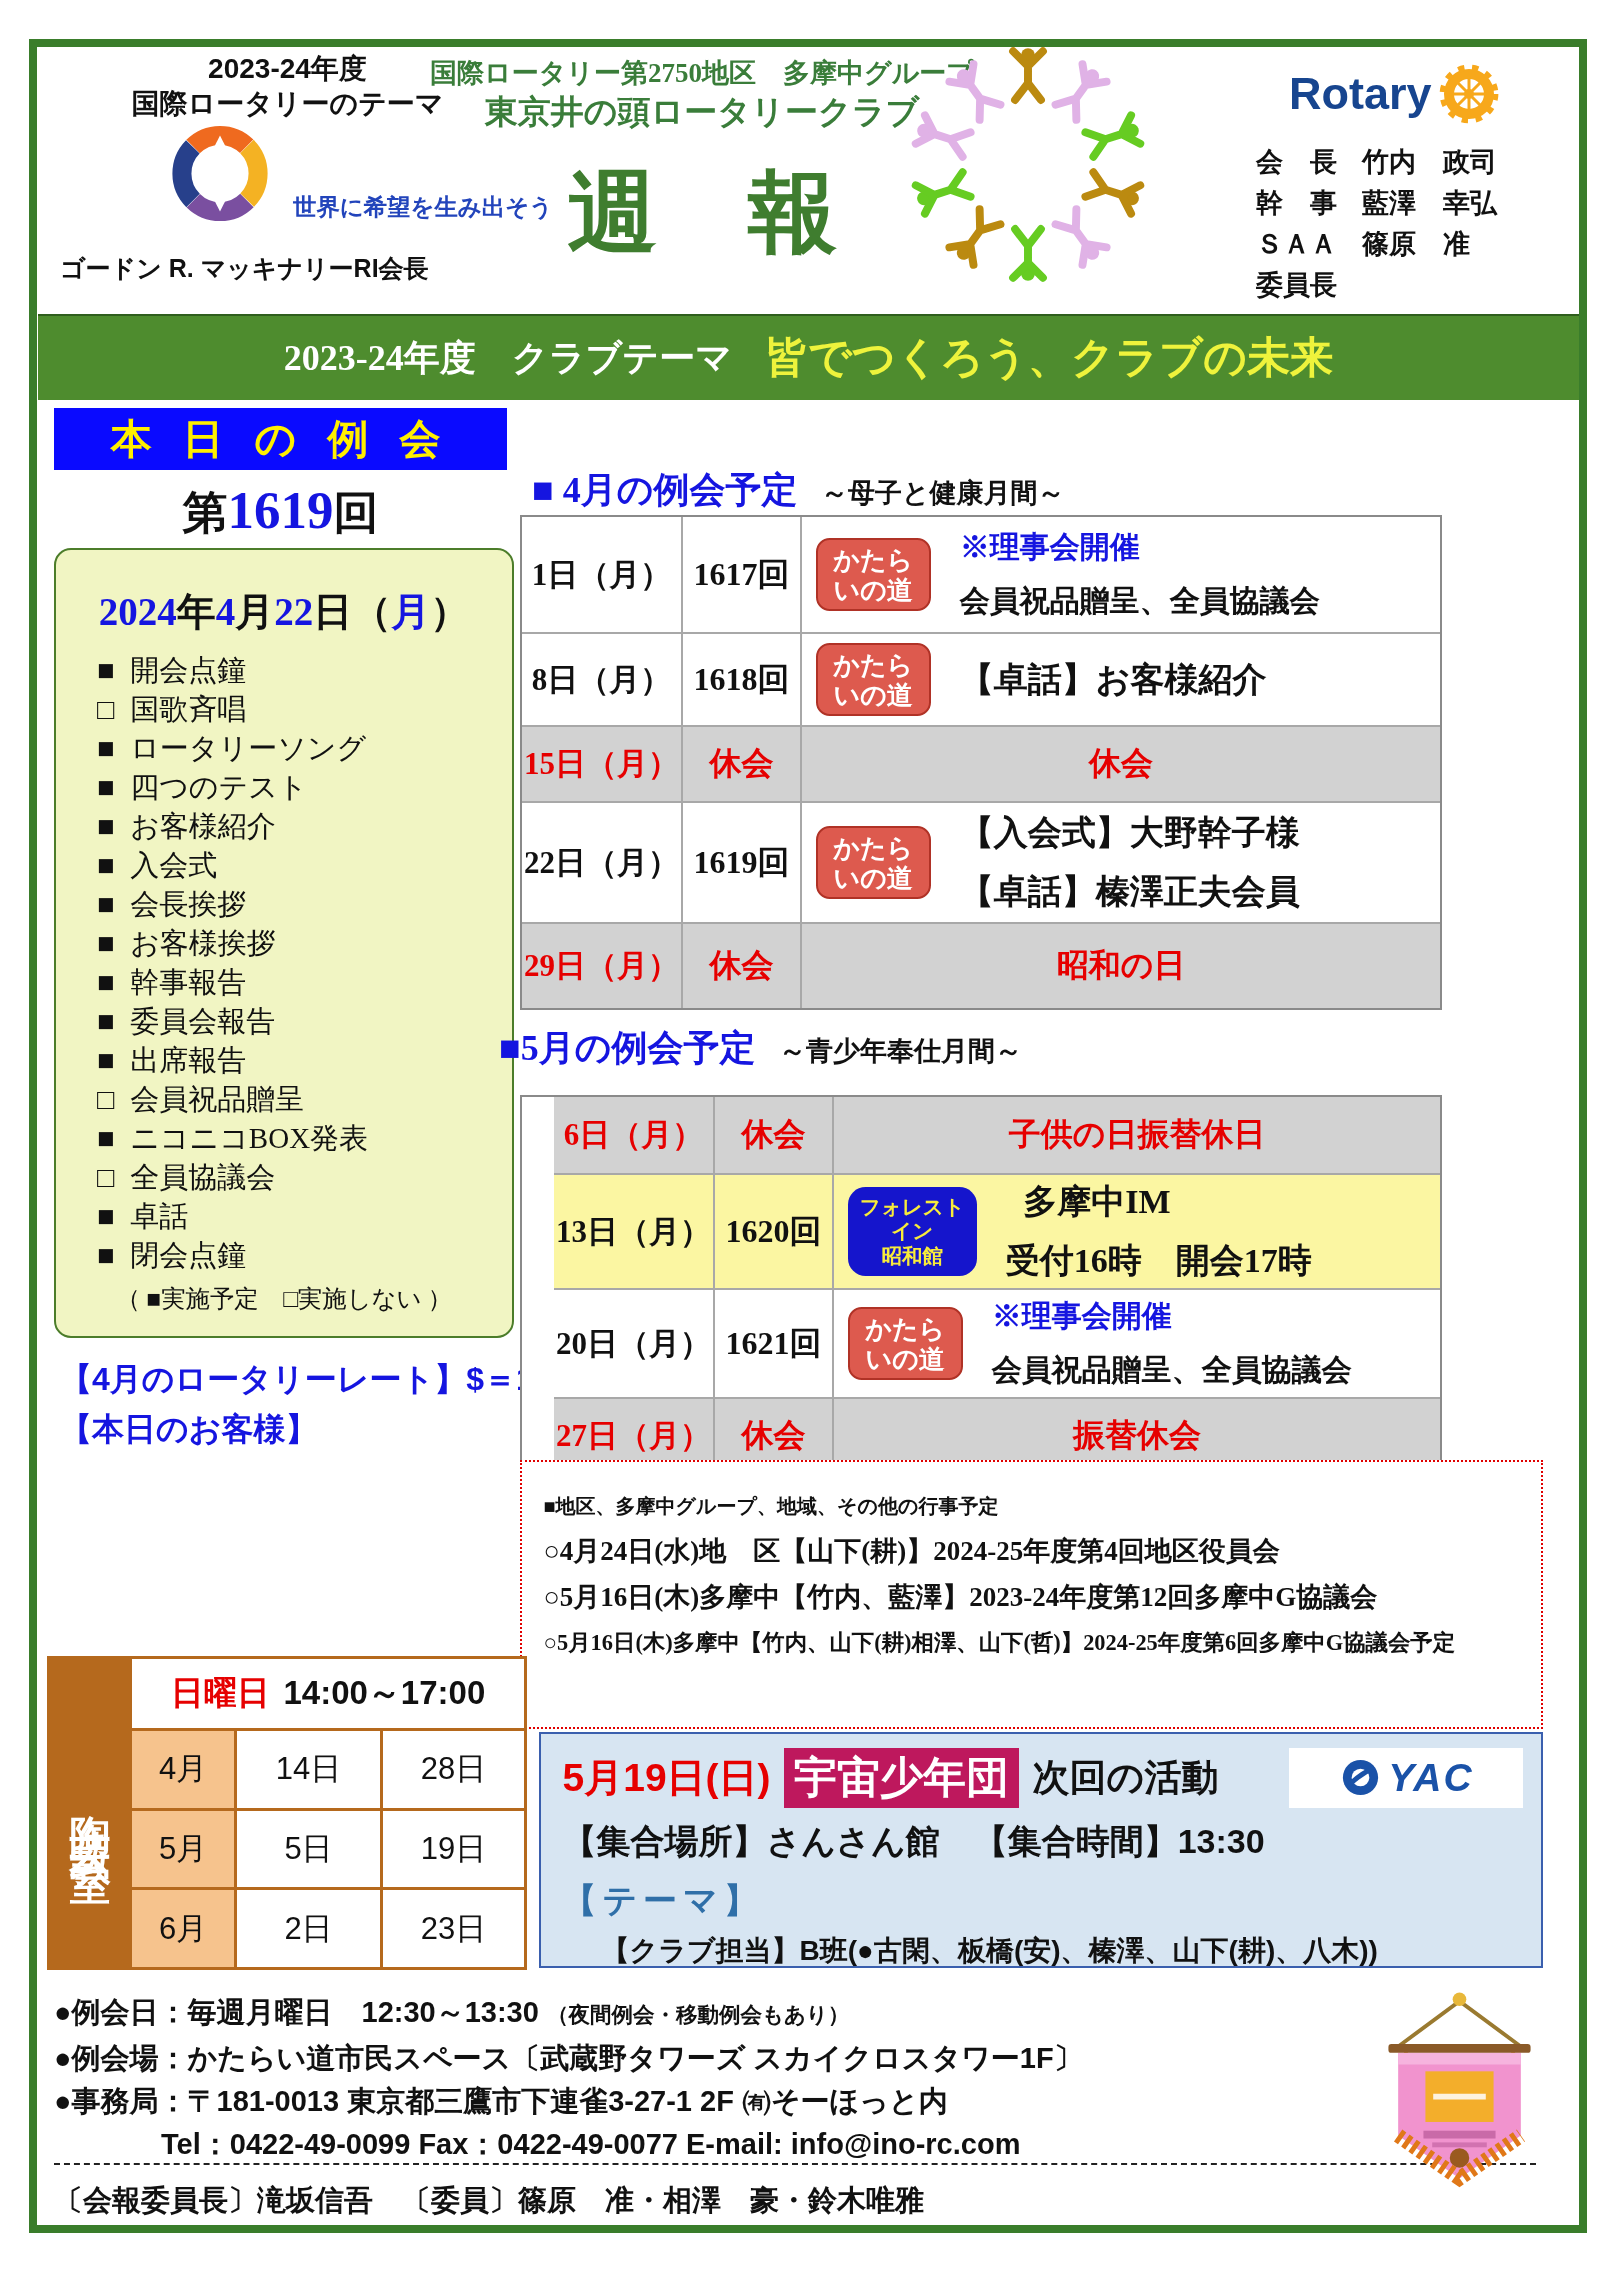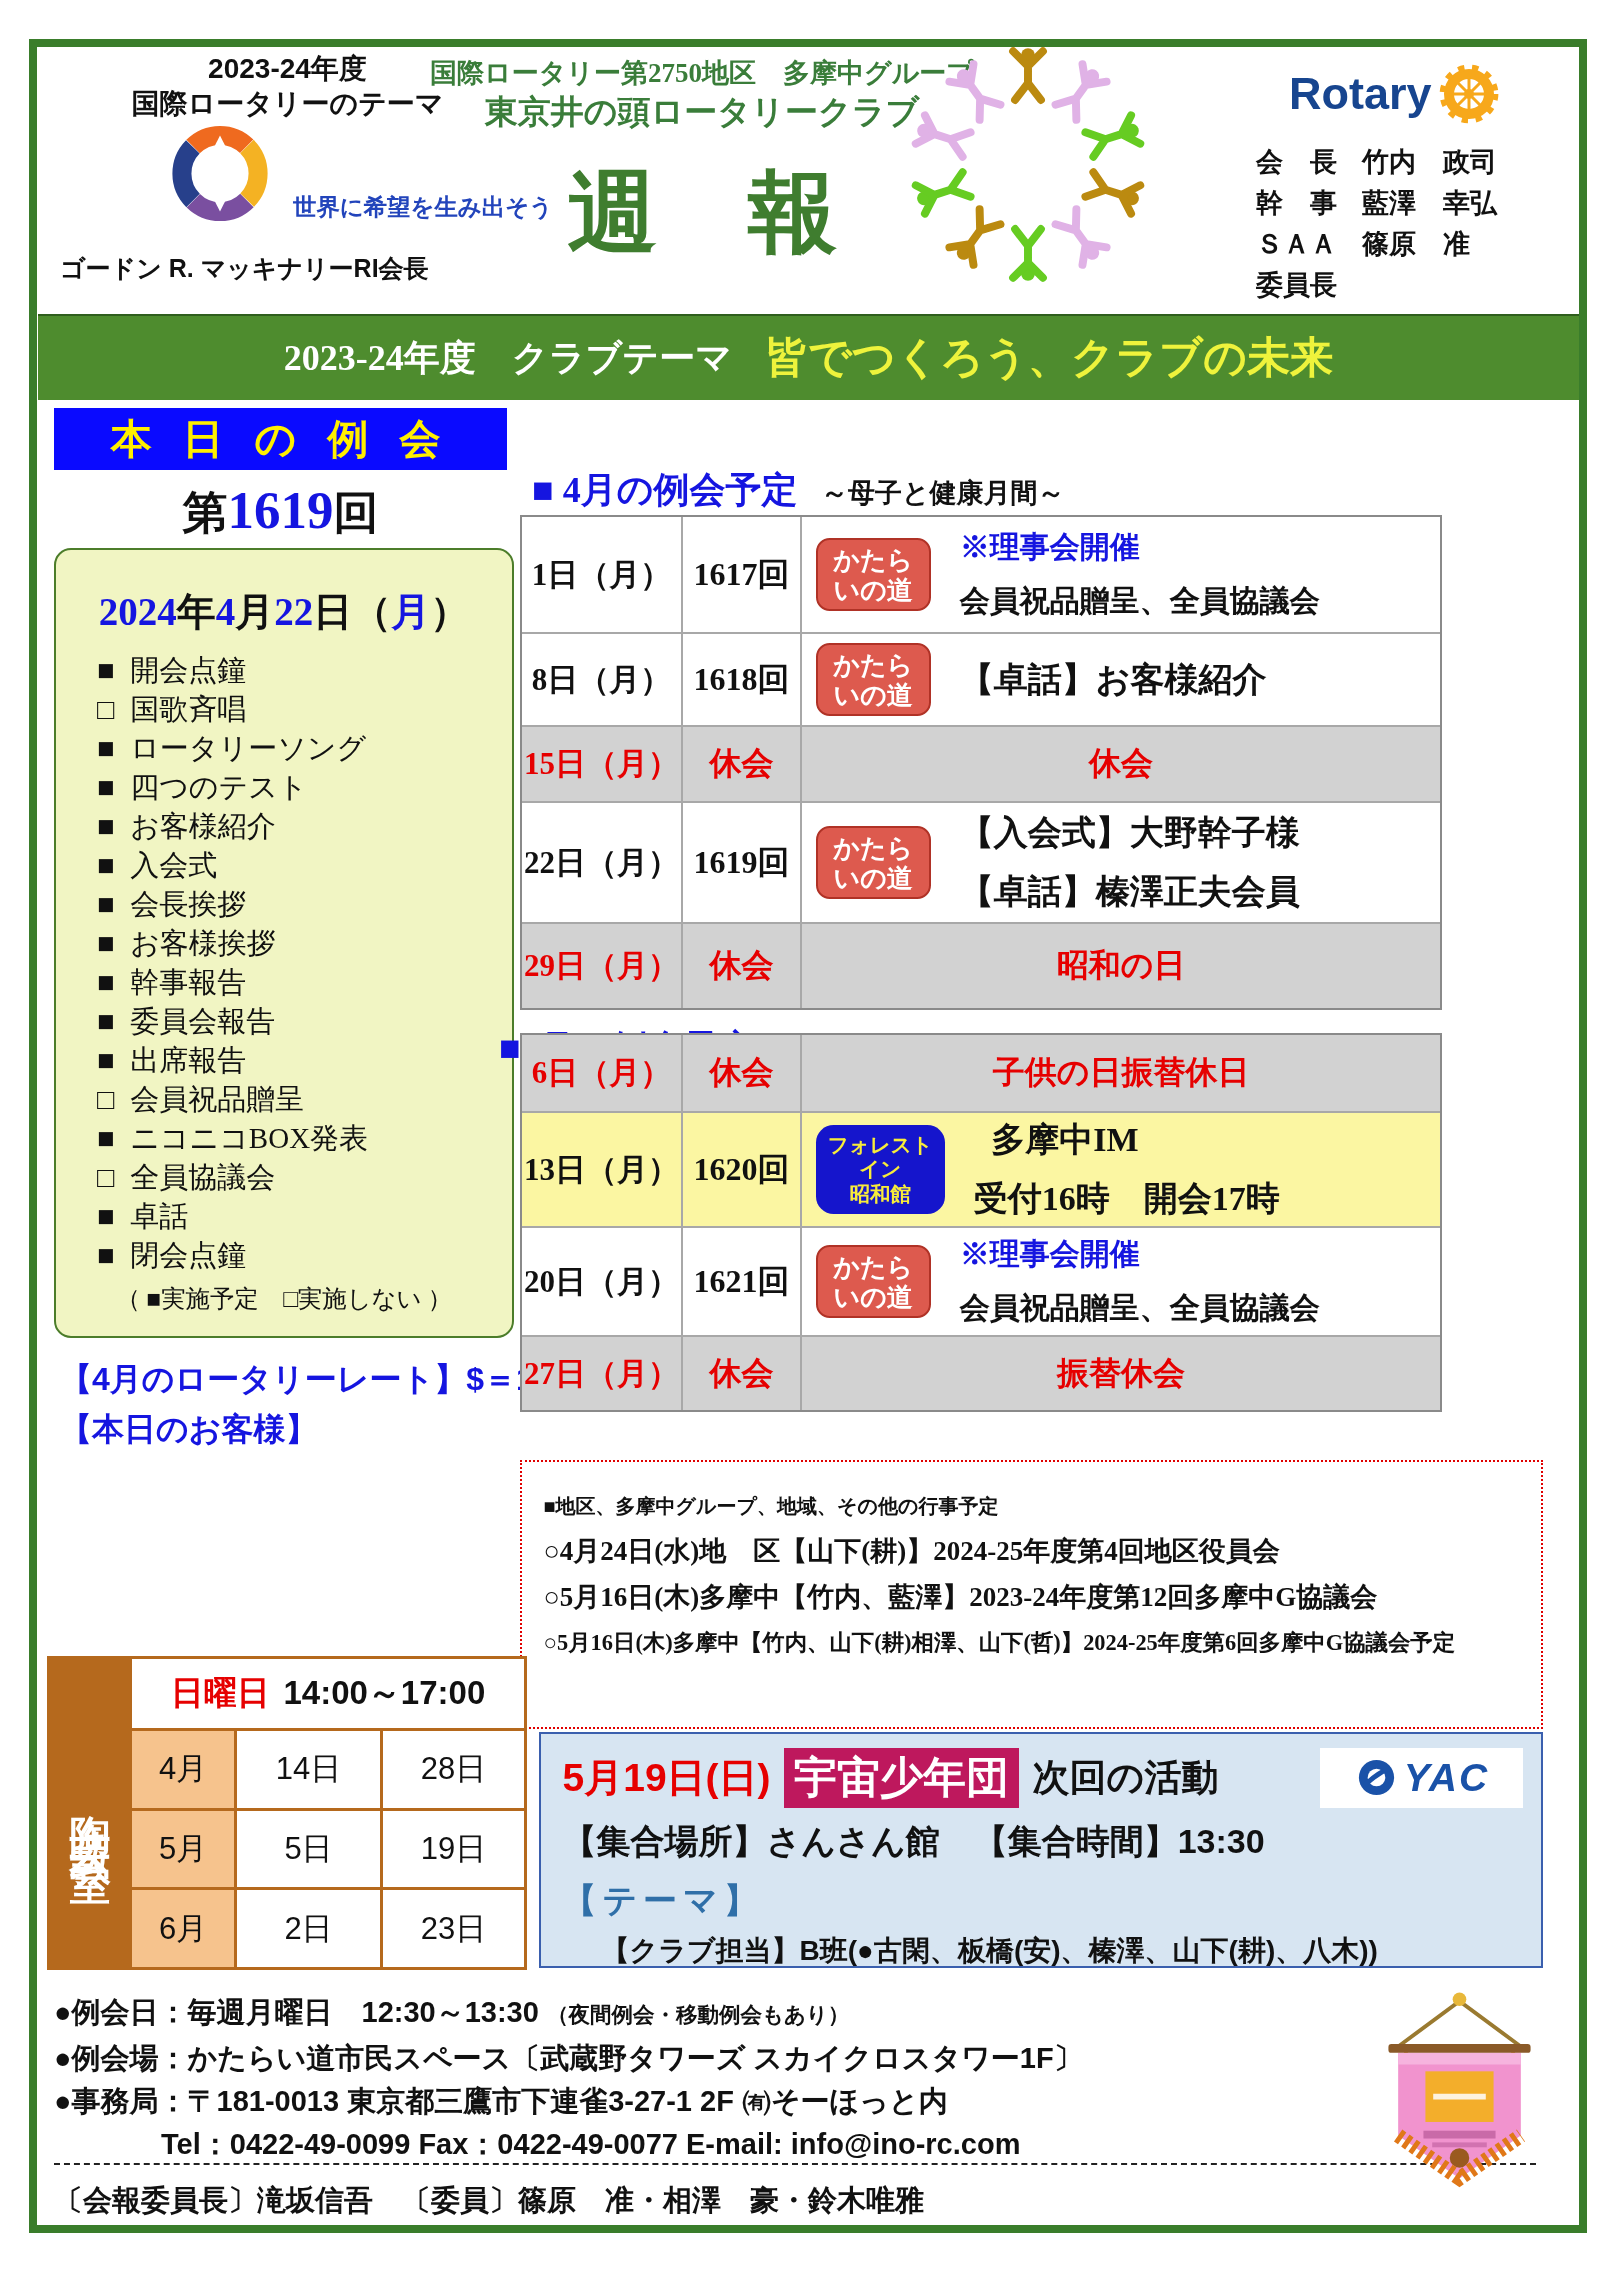--- a/index.html
+++ b/index.html
@@ -53,21 +53,21 @@
   .guest-line { left:60px; top:1408px; color:#1515e0; font-weight:bold; font-size:32px; font-family:"Liberation Sans","DejaVu Sans",sans-serif; }
 
   
   .sec-title { font-weight:bold; font-size:36px; color:#1515e0; display:flex; align-items:baseline; gap:23.4px; }
   .sec-title .sub { color:#111; font-size:27px; font-weight:bold; }
   .april-title { left:532px; top:466px; }
   .may-title { left:499px; top:1024px; }
 
   .mtable { width:922px; border:2px solid #8a8a8a; background:#fff; }
   .april-table { left:520px; top:515px; }
-  .may-table { left:520px; top:1033px; }
+  .may-table { left:520px; top:1095px;padding-left:32px; }
   .mrow { display:flex; border-bottom:2px solid #a8a8a8; background:#fff; }
   .mrow:last-child { border-bottom:none; }
   .mrow .c1 { width:161px; border-right:2px solid #a8a8a8; display:flex; align-items:center; justify-content:center; font-size:31px; font-weight:600; }
   .mrow .c2 { width:119px; border-right:2px solid #a8a8a8; display:flex; align-items:center; justify-content:center; font-size:32px; font-weight:bold; }
   .mrow .c3 { flex:1; display:flex; align-items:center; padding-left:13.7px; gap:29px; }
   .mrow.closed { background:#d2d2d2; }
   .mrow.closed .c1, .mrow.closed .c2 { color:#e60000; }
   .mrow.closed .c3 { justify-content:center; padding-left:0; color:#e60000; font-size:32px; font-weight:bold; }
   .mrow.highlight { background:#fbf6a2; }
   .badge-red { width:115px; background:#dd5a4e; border:2.9px solid #b03226; border-radius:13.7px; color:#fff;
@@ -102,21 +102,21 @@
   .pottery-row .p1 { width:146px; border-right:3.9px solid #b5691d; display:flex; align-items:center; justify-content:center; }
   .pottery-row .p2 { flex:1; display:flex; align-items:center; justify-content:center; }
 
   
   .space-box { left:539px; top:1732px; width:1004px; height:236px; background:#d7e5f2; border:2.9px solid #3a5fae; padding:13.7px 17.6px 0 21.5px;
                font-family:"Liberation Sans","DejaVu Sans",sans-serif; }
   .space-line1 { display:flex; align-items:center; gap:13.7px; }
   .space-date { color:#e60000; font-weight:bold; font-size:39px; }
   .space-name { background:#be185d; color:#fff; font-weight:bold; font-size:43px; padding:1px 9.8px; }
   .space-rest { font-weight:bold; font-size:37px; }
-  .yac-logo { margin-left:auto; background:#fff; width:203px; height:60px; display:flex; align-items:center; justify-content:center; gap:5.9px; }
+  .yac-logo { margin-left:auto; background:#fff; width:234px; height:60px; display:flex; align-items:center; justify-content:center; gap:5.9px; }
   .yac-text { color:#1a52a8; font-weight:bold; font-size:39px; font-style:italic; letter-spacing:2px; }
   .space-line2 { margin-top:11.7px; font-weight:bold; font-size:34px; }
   .space-line3 { margin-top:13px; font-weight:bold; font-size:34px; color:#2f6fa8; letter-spacing:5.9px; }
   .space-line4 { margin-top:7.8px; margin-left:39px; font-weight:bold; font-size:28px; }
 
   
   .footer { left:54px; top:1991px; width:1297px; font-family:"Liberation Sans","DejaVu Sans",sans-serif; font-weight:600; font-size:29px; line-height:43px; }
   .footer .small { font-size:21.5px; font-weight:600; }
   .footer .tel { margin-left:107px; }
   .footer-dash { left:54px; top:2163px; width:1482px; border-top:2.9px dashed #222; }

